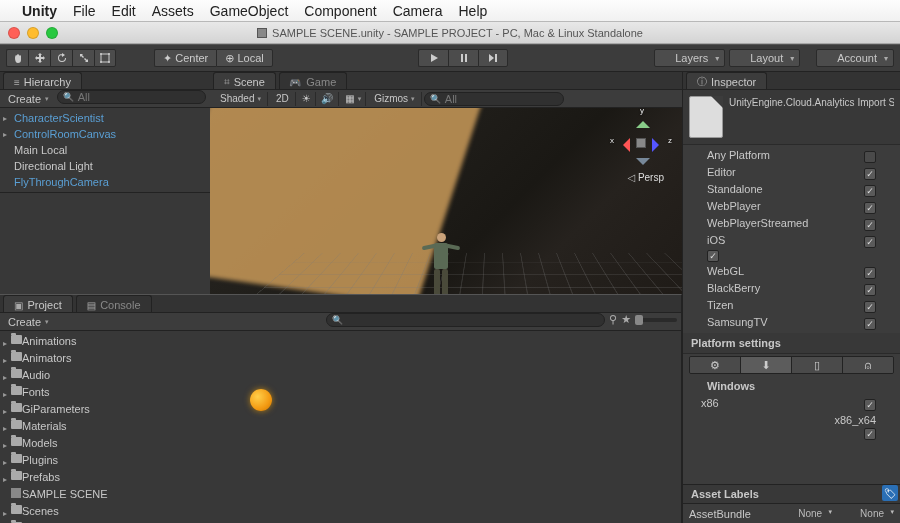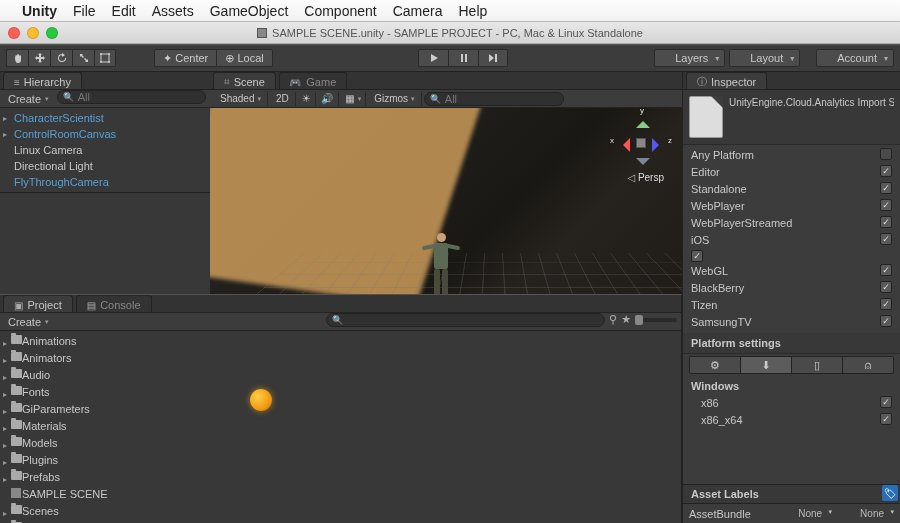--- a/index.html
+++ b/index.html
@@ -103,21 +103,21 @@
 .orange-dot{position:absolute;left:250px;top:58px;width:22px;height:22px;border-radius:50%;background:radial-gradient(circle at 35% 35%,#ffcf4a,#f39a12 60%,#c97400);box-shadow:0 0 6px rgba(255,170,0,.6)}
 
 
 .insp-body{flex:1;background:#3c3c3c;overflow:auto;display:flex;flex-direction:column}
 .insp-header{padding:6px;display:flex;gap:6px;border-bottom:1px solid #2a2a2a;background:#383838}
 .insp-header .thumb{width:34px;height:42px;background:#ddd;border:1px solid #999;border-radius:2px;position:relative}
 .insp-header .thumb::after{content:"";position:absolute;right:-1px;top:-1px;border:6px solid transparent;border-top-color:#3c3c3c;border-right-color:#3c3c3c}
 .insp-header .htxt{flex:1;color:#c8c8c8;font-size:10px;line-height:13px;overflow:hidden;white-space:nowrap}
 .section-title{padding:4px 8px;font-weight:bold;color:#c8c8c8;border-bottom:1px solid #2a2a2a;background:#383838}
 .platform-list{padding:2px 0}
-.platrow{display:flex;align-items:flex-start;padding:1px 8px;line-height:15px}
+.platrow{display:flex;align-items:flex-end;padding:1px 24px;line-height:15px}
 .platrow .plabel{flex:1;color:#c8c8c8}
 .chk{width:12px;height:12px;border:1px solid #222;background:#5a5a5a;border-radius:2px;display:flex;align-items:center;justify-content:center;color:#ddd;font-size:9px}
 .chk.off{background:#4a4a4a;color:transparent}
 .platform-icons{display:flex;margin:2px 6px;border:1px solid #222;border-radius:2px;overflow:hidden;height:18px}
 .platform-icons .ptab{flex:1;display:flex;align-items:center;justify-content:center;background:#4a4a4a;border-right:1px solid #222;color:#ccc;font-size:11px}
 .platform-icons .ptab:last-child{border-right:none}
 .platform-icons .ptab.active{background:#5c5c5c}
 .asset-labels{border-top:1px solid #222;background:#383838;padding:3px 8px;font-weight:bold}
 .insp-footer{height:20px;background:#3c3c3c;border-top:1px solid #222;display:flex;align-items:center;justify-content:flex-end;padding:0 6px;gap:28px}
 .footer-dd{font-size:10px;color:#bbb;position:relative;padding-right:10px}
@@ -245,21 +245,21 @@
             <span>Create</span>
           </div>
         <div class="search">
             <span class="mag">🔍</span>
             <span style="color:#777" title="All">All</span>
           </div>
       </div>
       <div class="hierarchy-body" id="hier-body">
           <div class="hrow pf"><span class="tri">▸</span><span>CharacterScientist</span></div>
           <div class="hrow pf"><span class="tri">▸</span><span>ControlRoomCanvas</span></div>
-          <div class="hrow"><span>Linux Camera</span></div>
+          <div class="hrow"><span>Main Local</span></div>
           <div class="hrow"><span>Directional Light</span></div>
           <div class="hrow pf"><span>FlyThroughCamera</span></div>
         </div>
     </div>
 
   </div>
 
   <div class="col-mid">
     <div class="scene-tabrow">
       <div class="tab">
@@ -388,21 +388,21 @@
       </div>
       <div class="platform-list">
         <div class="platrow" style="font-weight:bold">
             <span class="plabel">Windows</span>
           </div>
         <div id="win-list">
             <div class="platrow" style="padding-left: 18px;">
               <span class="plabel">x86</span>
               <span class="chk">✓</span>
             </div>
-            <div class="platrow" style="padding-left: 18px;">
+            <div class="platrow" style="padding-left: 18px; flex-direction: column;">
               <span class="plabel">x86_x64</span>
               <span class="chk">✓</span>
             </div>
           </div>
       </div>
       <div style="flex:1"></div>
       <div class="asset-labels">Asset Labels</div>
       <div class="tagicon">🏷</div>
       <div class="insp-footer">
         <span style="margin-right:auto;color:#c8c8c8">AssetBundle</span>

